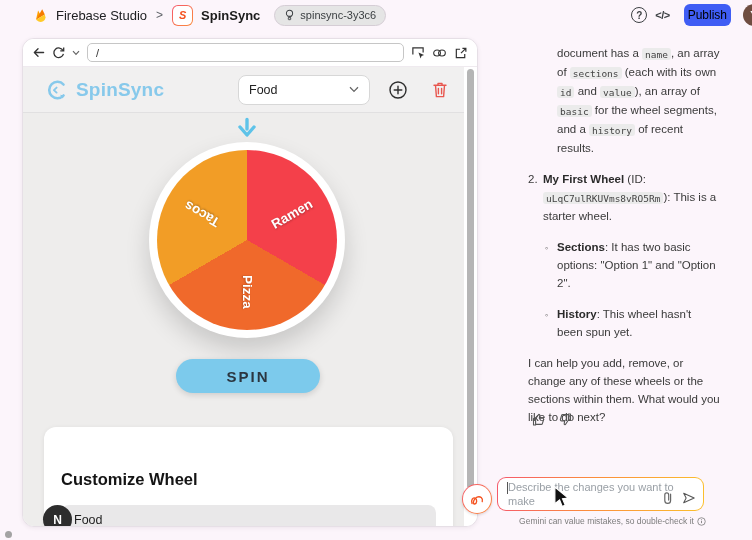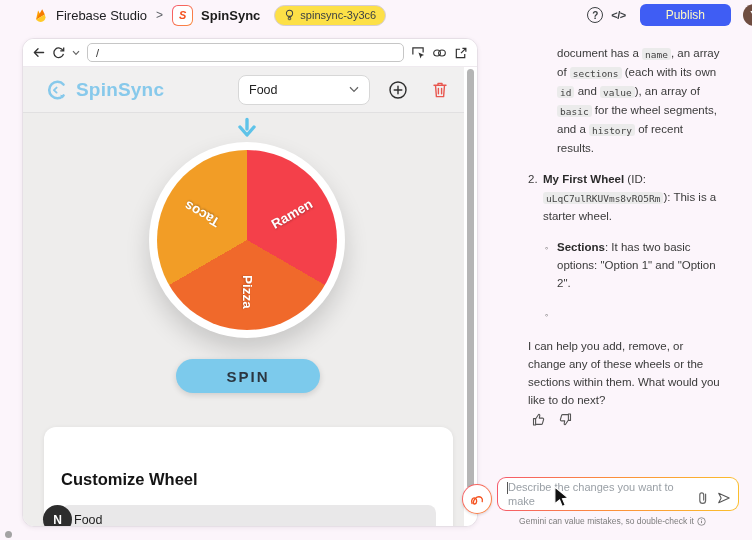--- a/index.html
+++ b/index.html
@@ -16,28 +16,28 @@
   .topbar { position:absolute; left:0; top:0; width:752px; height:30px;
     display:flex; align-items:center; padding:0 10px; gap:8px;margin-left:23px; }
   .topbar .product { font-size:13px; font-weight:500; color:#202124; }
   .topbar .sep { color:#5f6368; font-size:12px; margin:0 1px; }
   .app-chip { width:21px; height:21px; border-radius:6px; display:grid; place-items:center;
     border:1.5px solid transparent;
     background:linear-gradient(#fff,#fff) padding-box, linear-gradient(135deg,#f5586d,#fb8c3c) border-box; }
   .app-chip span { font-size:11px; font-weight:800; color:#f4511e; font-style:italic; }
   .topbar .appname { font-size:13px; font-weight:700; color:#1b1b1b; }
   .ws-badge { display:flex; align-items:center; gap:5px; height:21px; padding:0 9px;
-    border:1px solid #d5cdd5; border-radius:11px; background:#fde047;
+    border:1px solid #d5cdd5; border-radius:11px; background:#e5e5e5;
     font-size:11px; color:#3c4043; margin-left:6px; }
   .topbar .grow { flex:1; }
   .help-icn { width:16px; height:16px; border:1.3px solid #3c4043; border-radius:50%;
     display:grid; place-items:center; font-size:10px; font-weight:600; color:#3c4043; }
   .code-icn { font-size:11px; font-weight:700; color:#3c4043; letter-spacing:-0.5px; }
-  .publish-btn { height:22px; padding:0 26px; border:none; border-radius:6px;
-    background:#3f5df4; color:#fef9c3; font-size:12px; font-family:inherit; margin:0 4px 0 6px; }
+  .publish-btn { height:22px; padding:0 4px; border:none; border-radius:6px;
+    background:#3f5df4; color:#000000; font-size:12px; font-family:inherit; margin:0 4px 0 6px; }
   .avatar { width:22px; height:22px; border-radius:50%; background:#6f4d41; color:#fff;
     display:grid; place-items:center; font-size:11px; font-weight:600; }
 
   
   .panel { position:absolute; left:22px; top:38px; width:456px; height:489px;
     background:#fff; border:1px solid #e6dfe6; border-radius:12px; overflow:hidden;
     box-shadow:0 1px 4px rgba(60,40,60,.08); display:flex; flex-direction:column; }
   .ptoolbar { height:28px; display:flex; align-items:center; padding:0 9px; gap:7px;
     border-bottom:1px solid #efeaef; background:#fff; flex:0 0 auto; }
   .url-field { flex:1; height:19px; border:1px solid #c6c6c6; border-radius:5px;
@@ -99,21 +99,21 @@
   .chat-item { display:flex; }
   .chat-item .marker { width:15px; flex:0 0 auto; font-weight:400; }
   .chat-bullet { display:flex; padding-left:17px; }
   .chat-bullet .marker { width:12px; flex:0 0 auto; font-size:9px; padding-top:1px; color:#555; }
   .chat .content { flex:1; min-width:0; }
   .chat strong { font-weight:700; color:#2b2b2b; }
   .code { font-family:"DejaVu Sans Mono", monospace; font-size:9.5px; background:#ebebeb;
     border-radius:3px; padding:0.5px 3px; color:#444; white-space:nowrap;margin-top:37px; }
   .feedback { display:flex; gap:12px; margin-top:2px; }
 
-  .chat-input { position:absolute; left:497px; top:477px; width:242px; height:34px;
+  .chat-input { position:absolute; left:497px; top:477px; width:207px; height:34px;
     border:1.5px solid transparent; border-radius:9px;
     background:linear-gradient(#fff,#fff) padding-box,
                linear-gradient(100deg,#f5586d 0%,#fb8c3c 45%,#fbc02d 100%) border-box;padding-left:30px; }
   .chat-input .ph { position:absolute; left:10px; top:3px; width:178px;
     font-size:11px; line-height:13.5px; color:#9aa0a6; }
   .caret { position:absolute; left:9px; top:4px; width:1px; height:12px; background:#555; }
   .ci-icons { position:absolute; right:7px; bottom:5px; display:flex; align-items:center; gap:8px; }
 
   .agent-btn { position:absolute; left:462px; top:484px; width:30px; height:30px;
     border-radius:50%; border:1.5px solid transparent;
@@ -273,20 +273,21 @@
     <div class="chat-block chat-item">
       <div class="marker">2.</div>
       <div class="content"><strong>My First Wheel</strong> (ID: <span class="code">uLqC7ulRKUVms8vRO5Rm</span>): This is a starter wheel.</div>
     </div>
     <div class="chat-block chat-bullet">
       <div class="marker">◦</div>
       <div class="content"><strong>Sections</strong>: It has two basic options: "Option 1" and "Option 2".</div>
     </div>
     <div class="chat-block chat-bullet">
       <div class="marker">◦</div>
+      <div class="content"><strong>History</strong>: This wheel hasn't been spun yet.</div>
     </div>
     <div class="chat-block chat-para">I can help you add, remove, or change any of these wheels or the sections within them. What would you like to do next?</div>
   </div>
 
 <div class="feedback" style="position:absolute; left:531px; top:410px;">
   <span>
     <svg width="15" height="15" viewBox="0 0 14 15">
         <path d="M2 6.6 h2.1 V13 H2 z M4.1 12.4 V7 L6.9 2.7 c.5-.8 1.6-.2 1.4.7 L7.8 6.1 h3.2 c.8 0 1.3.7 1.1 1.4 l-1.2 4.1 c-.15.5-.6.8-1.1.8 H4.1 z" fill="none" stroke="#555" stroke-width="1.1" stroke-linejoin="round"></path>
       </svg>
   </span>

